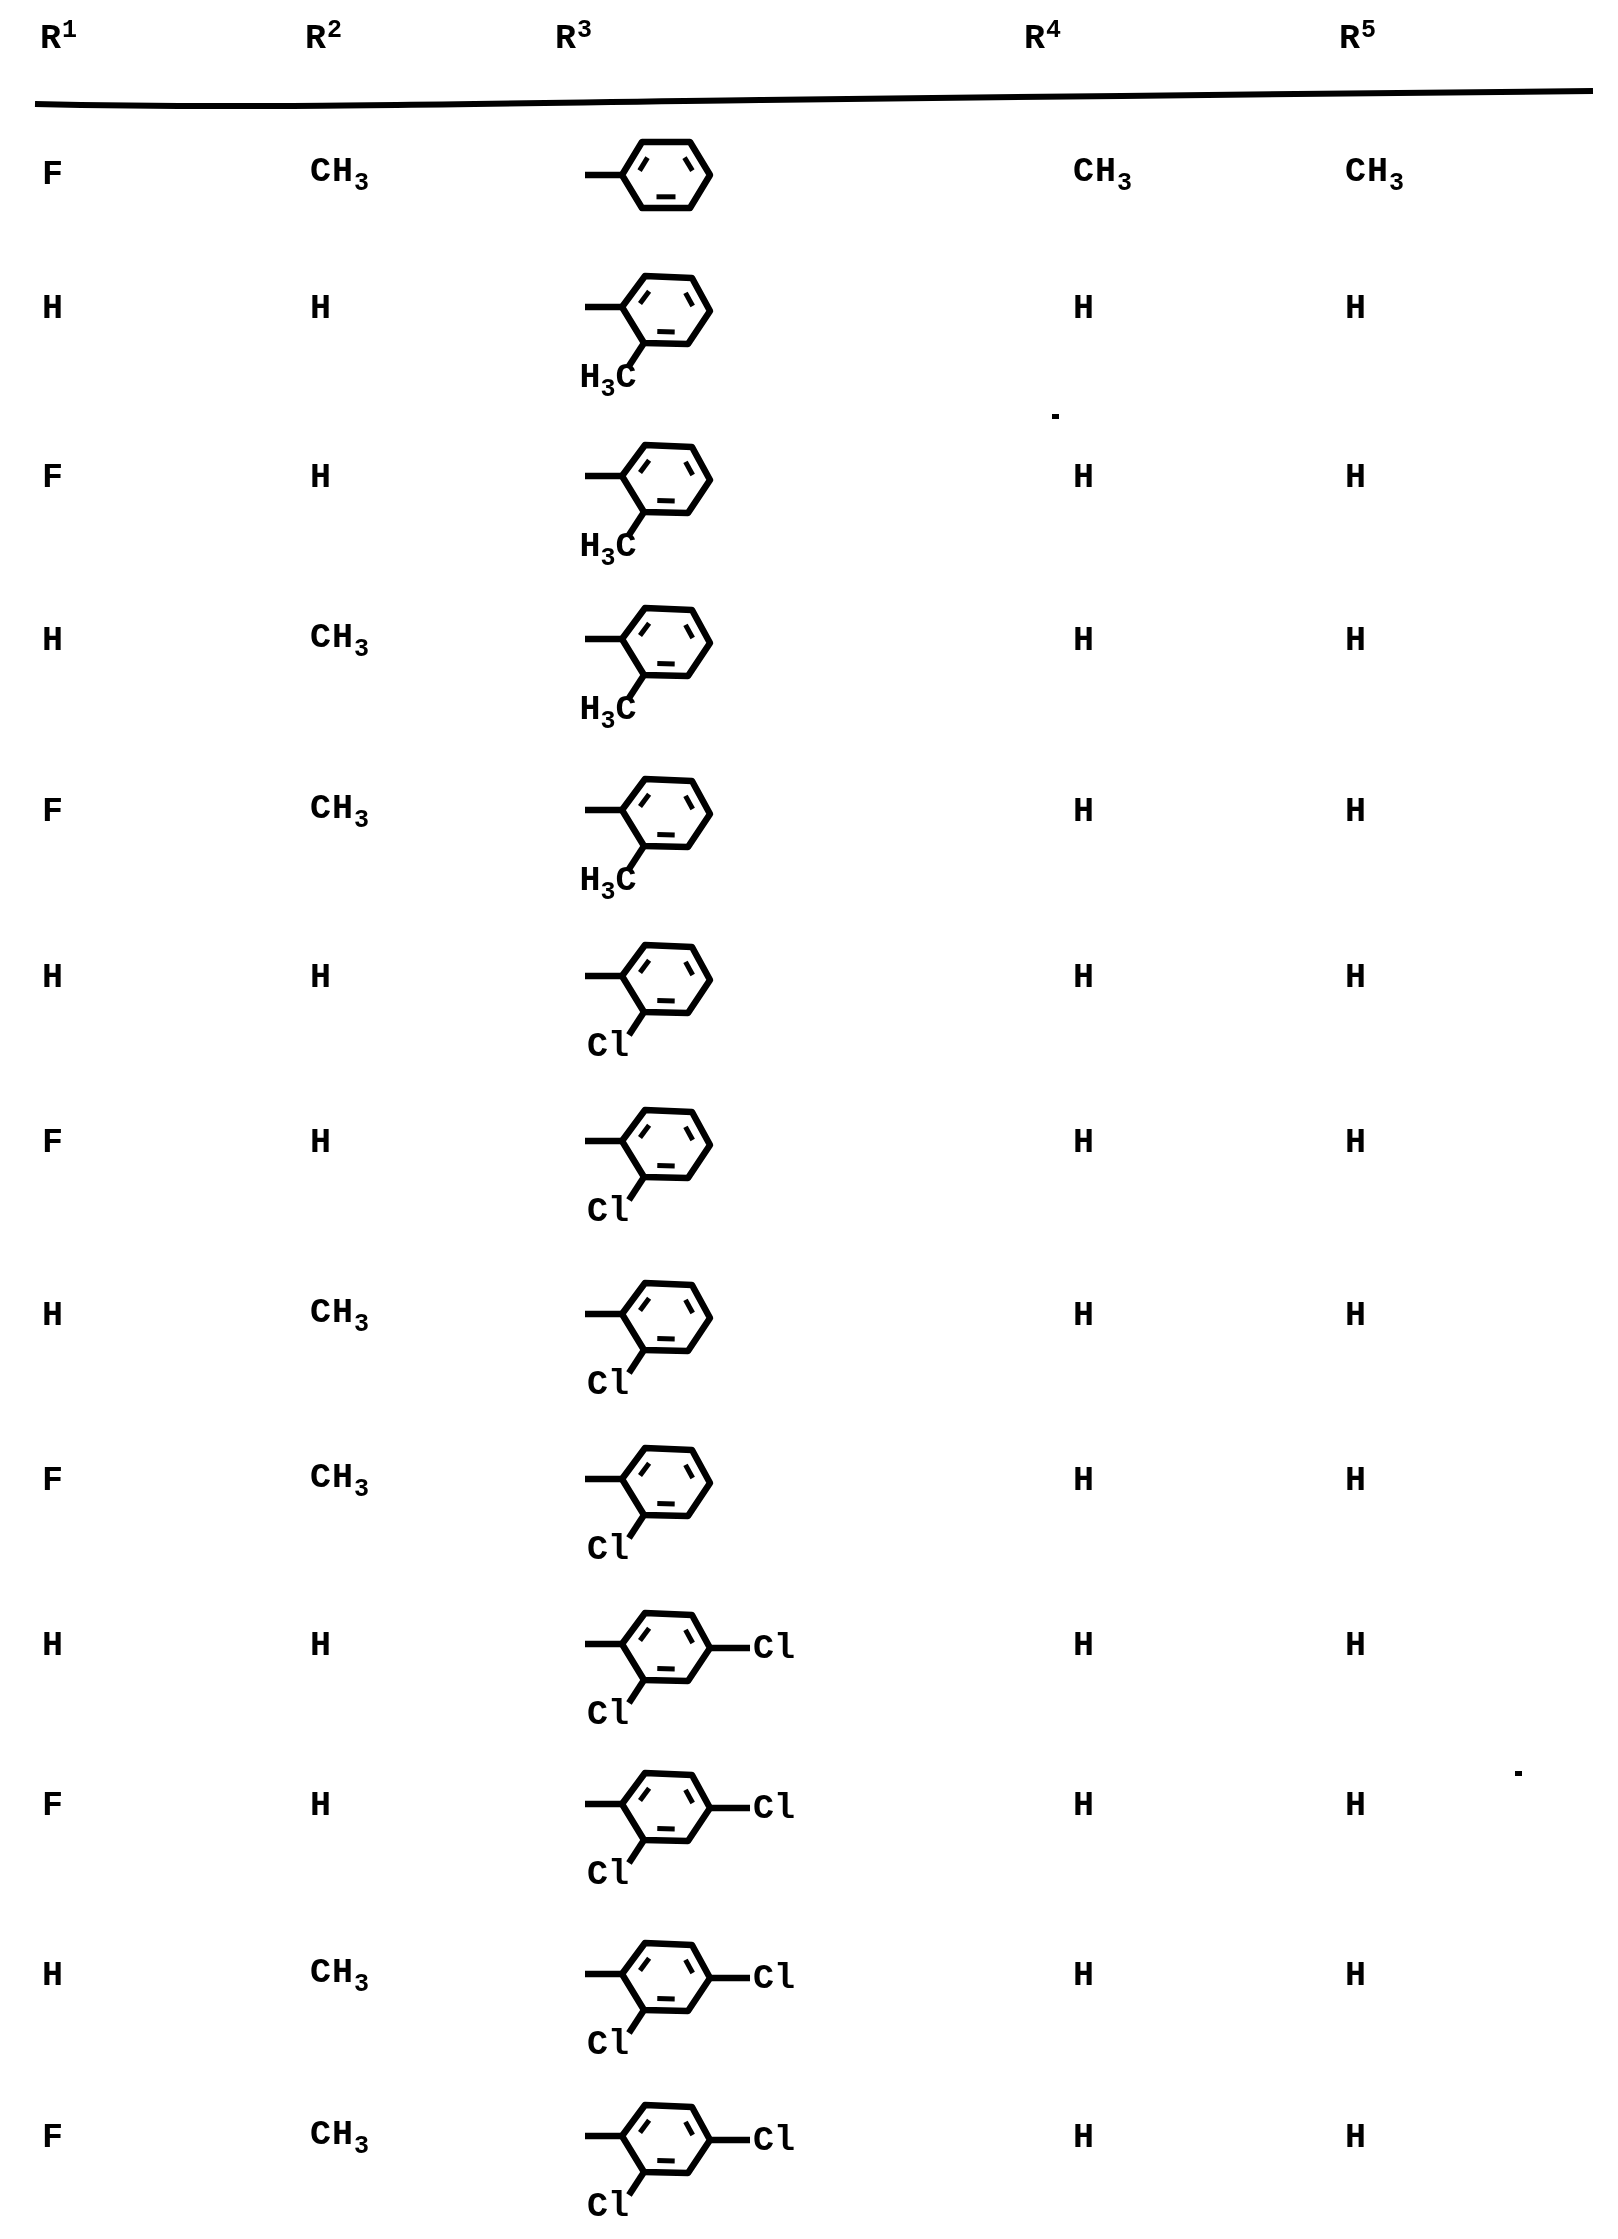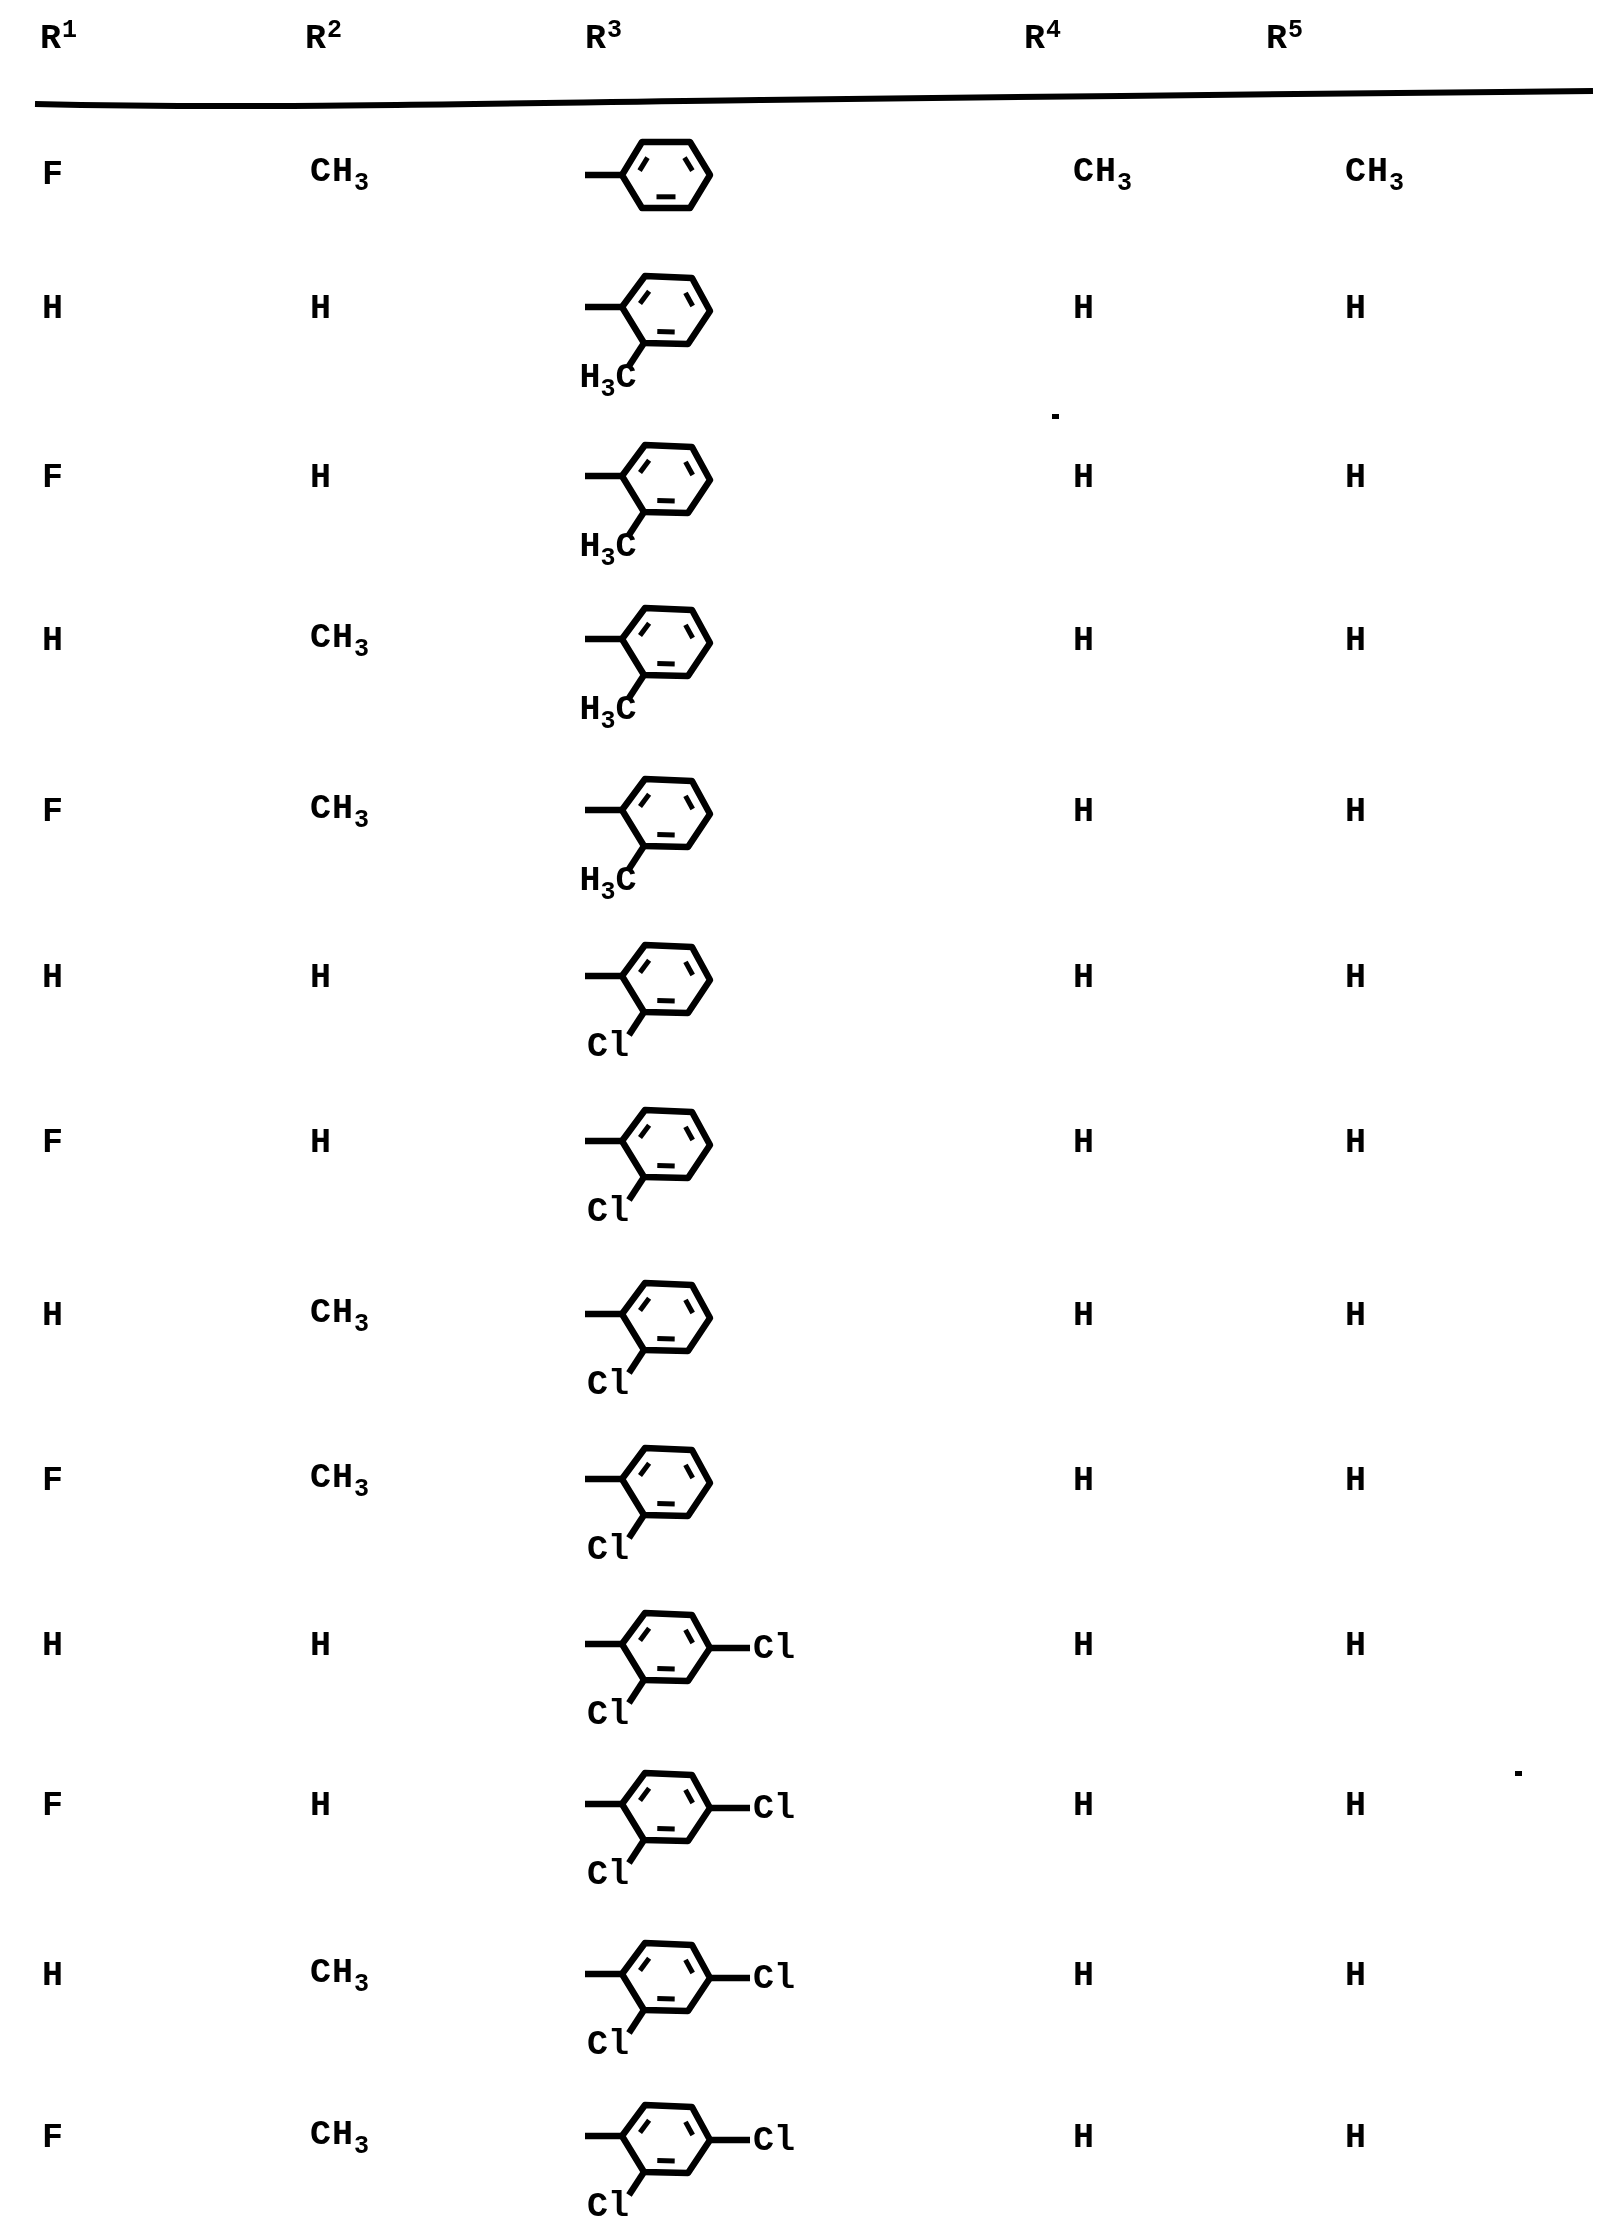--- a/index.html
+++ b/index.html
@@ -12,21 +12,21 @@
     font-family:"Liberation Mono","DejaVu Sans Mono",monospace;
     font-weight:700;
     overflow:hidden;
   }
   .hlabel{
     position:absolute;top:16px;
     font-size:35px;font-weight:700;
     letter-spacing:1px;
     white-space:nowrap;
   }
-  .h1{left:40px}.h2{left:305px}.h3{left:585px}.h4{left:1024px}.h5{left:1266px}
+  .h1{left:40px}.h2{left:305px}.h3{left:555px}.h4{left:1024px}.h5{left:1339px}
   .sup{font-size:25px;vertical-align:11px;}
   .sub{font-size:25px;vertical-align:-9px;}
   .rule-svg{position:absolute;left:0;top:80px;width:1618px;height:40px;}
   .row{position:absolute;left:0;width:1618px;height:0;}
   .cell{
     position:absolute;
     transform:translateY(-50%);
     font-size:35px;font-weight:700;
     letter-spacing:1px;
     white-space:nowrap;

